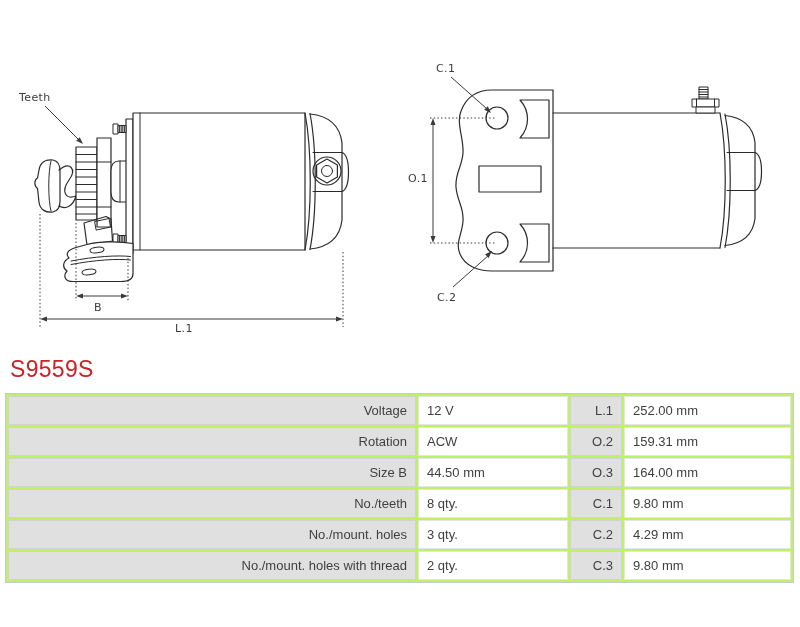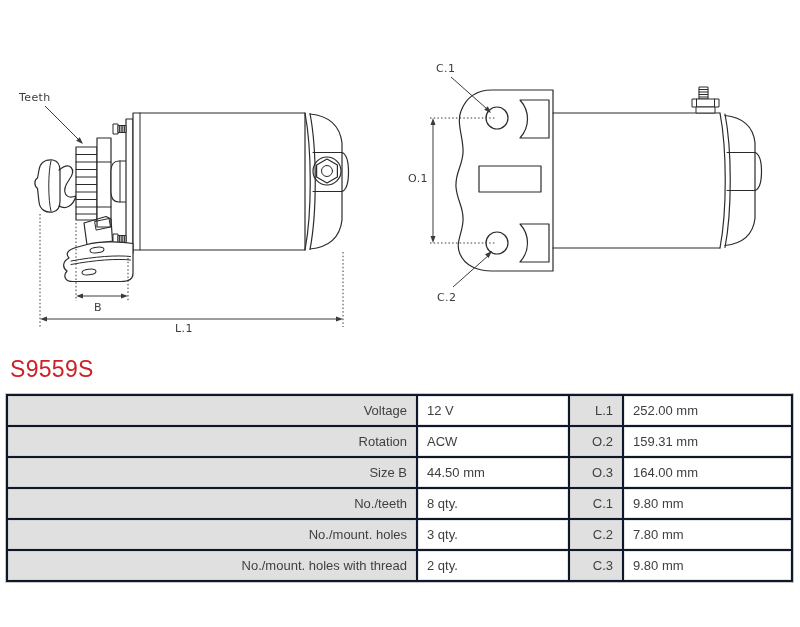--- a/index.html
+++ b/index.html
@@ -41,21 +41,21 @@
     letter-spacing: 0.3px;
   }
 
   table.specs {
     margin-left: 5px;
     width: 789px;
     table-layout: fixed;
     border-collapse: separate;
     border-spacing: 2px;
     border: 1px solid #c9c9c9;
-    background: #0f172a;
+    background: #bef264;
   }
   table.specs td {
     height: 27px;
     font-size: 13px;
     color: #3f3f3f;
     padding: 0 8px;
     white-space: nowrap;
     overflow: hidden;
   }
   td.lbl {
@@ -260,21 +260,21 @@
       <tr>
         <td class="lbl">No./teeth</td>
         <td class="val">8 qty.</td>
         <td class="dim">C.1</td>
         <td class="val">9.80 mm</td>
       </tr>
       <tr>
         <td class="lbl">No./mount. holes</td>
         <td class="val">3 qty.</td>
         <td class="dim">C.2</td>
-        <td class="val">7.80 mm</td>
+        <td class="val">4.29 mm</td>
       </tr>
       <tr>
         <td class="lbl">No./mount. holes with thread</td>
         <td class="val">2 qty.</td>
         <td class="dim">C.3</td>
         <td class="val">9.80 mm</td>
       </tr>
     </tbody>
   </table>
 

